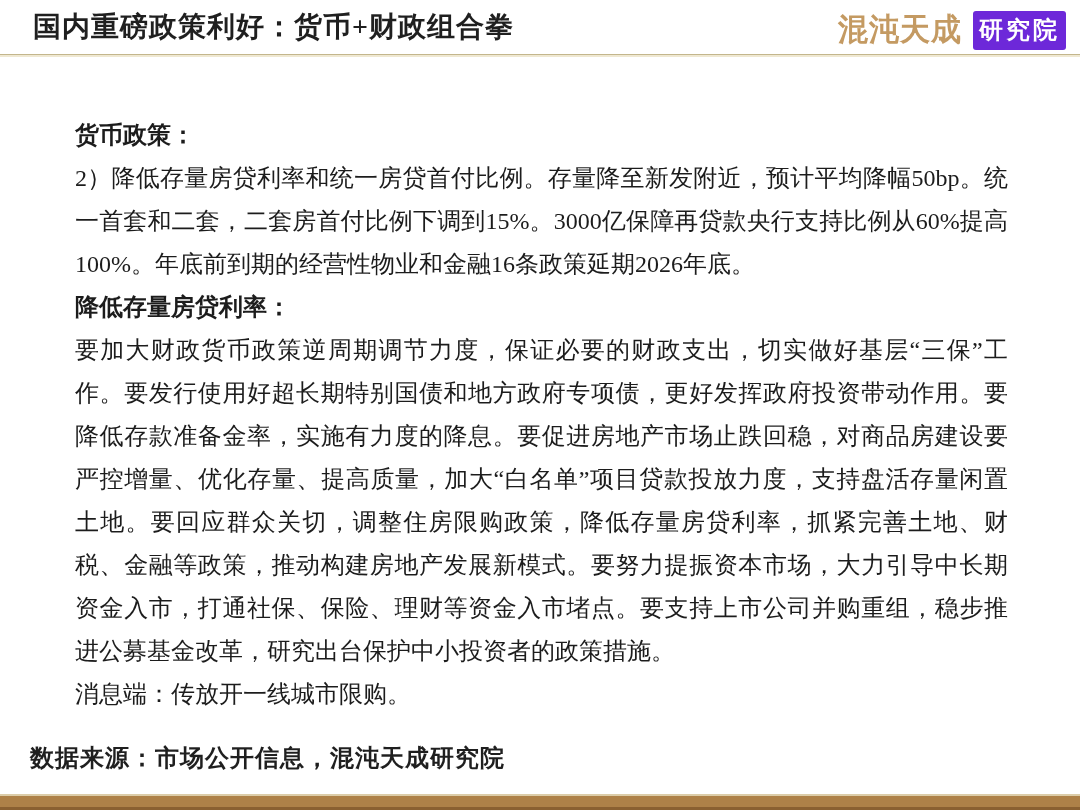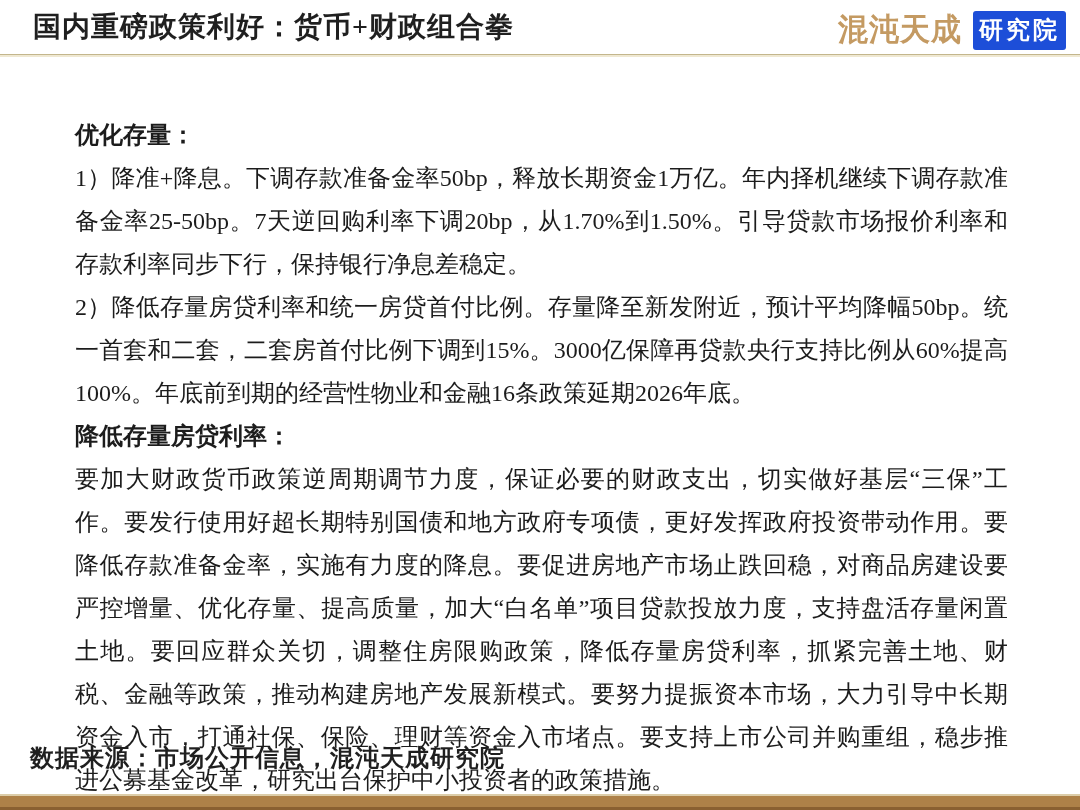--- a/index.html
+++ b/index.html
@@ -23,21 +23,21 @@
   .logo{
     display:flex;align-items:center;gap:11px;
     font-weight:700;letter-spacing:1px;
     margin-top:6px;
   }
   .logo-prefix{
     color:#c49a62;font-size:30px;
     transform:scaleY(1.05);
   }
   .logo-suffix{
-    background:#1d4ed8;color:#ffffff;
+    background:#6d28d9;color:#ffffff;
     font-size:24px;padding:3px 6px 4px 6px;border-radius:3px;
     letter-spacing:3px;
   }
   .header-divider{
     position:absolute;top:54px;left:0;width:1080px;height:3px;
     background:linear-gradient(#c3b68c 0 1px,#efe8d2 1px 3px);
   }
   
   .content{
     position:absolute;top:114px;left:75px;width:933px;
@@ -62,22 +62,21 @@
 <div class="header">
   <div class="slide-title">国内重磅政策利好：货币+财政组合拳</div>
   <div class="logo">
     <span class="logo-prefix">混沌天成</span>
     <span class="logo-suffix">研究院</span>
   </div>
 </div>
 <div class="header-divider"></div>
 
 <div class="content">
-  <p class="bold">优化存量：</p>
-  <p>1）降准+降息。下调存款准备金率50bp，释放长期资金1万亿。年内择机继续下调存款准备金率25-50bp。7天逆回购利率下调20bp，从1.70%到1.50%。引导贷款市场报价利率和存款利率同步下行，保持银行净息差稳定。</p>
+  <p class="bold">货币政策：</p>
   <p>2）降低存量房贷利率和统一房贷首付比例。存量降至新发附近，预计平均降幅50bp。统一首套和二套，二套房首付比例下调到15%。3000亿保障再贷款央行支持比例从60%提高100%。年底前到期的经营性物业和金融16条政策延期2026年底。</p>
   <p class="bold">降低存量房贷利率：</p>
   <p>要加大财政货币政策逆周期调节力度，保证必要的财政支出，切实做好基层“三保”工作。要发行使用好超长期特别国债和地方政府专项债，更好发挥政府投资带动作用。要降低存款准备金率，实施有力度的降息。要促进房地产市场止跌回稳，对商品房建设要严控增量、优化存量、提高质量，加大“白名单”项目贷款投放力度，支持盘活存量闲置土地。要回应群众关切，调整住房限购政策，降低存量房贷利率，抓紧完善土地、财税、金融等政策，推动构建房地产发展新模式。要努力提振资本市场，大力引导中长期资金入市，打通社保、保险、理财等资金入市堵点。要支持上市公司并购重组，稳步推进公募基金改革，研究出台保护中小投资者的政策措施。</p>
   <p>消息端：传放开一线城市限购。</p>
 
 </div>
 
 <div class="footer-source">数据来源：市场公开信息，混沌天成研究院</div>
 
 <div class="bottom-bar"></div>

